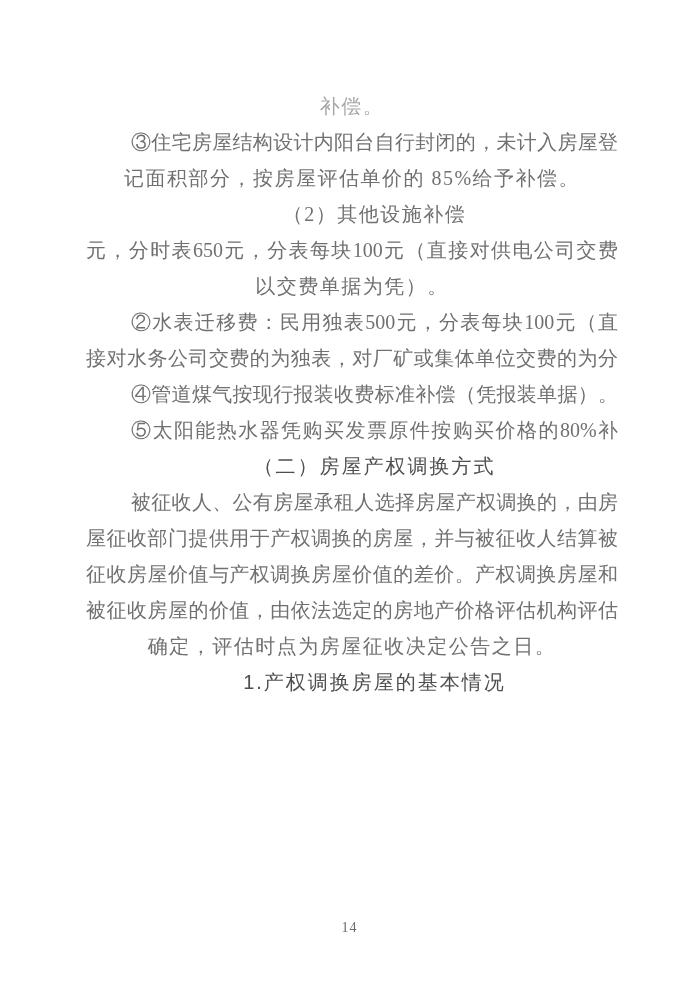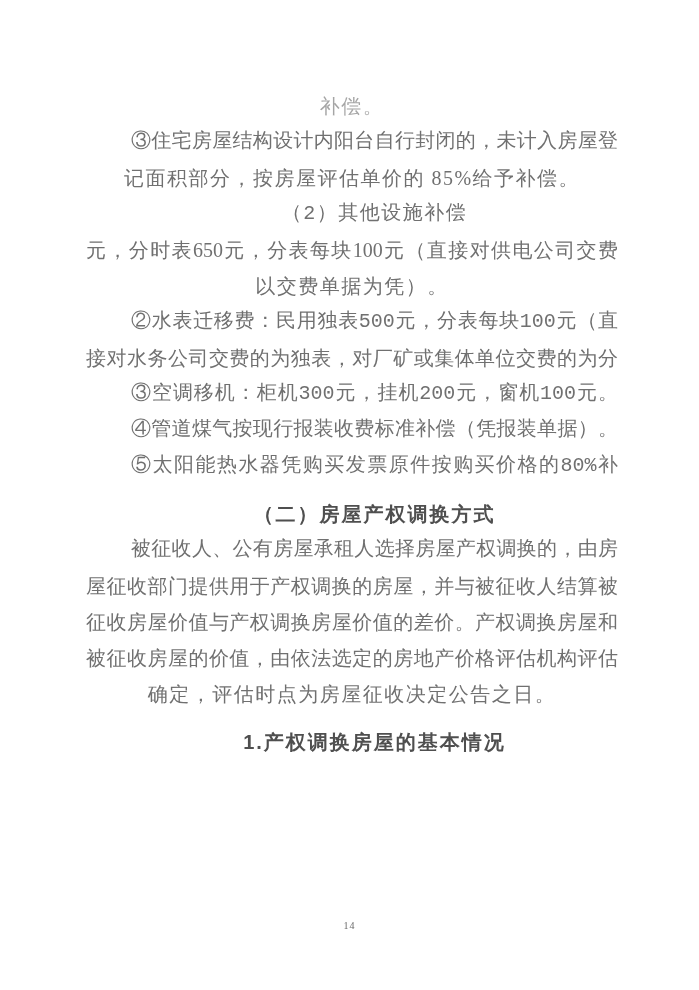--- a/index.html
+++ b/index.html
@@ -32,58 +32,55 @@
   .line.left {
     letter-spacing: 1.5px;
     text-align: center;
   }
   .line.justify {
     text-align: justify;
     text-align-last: justify;
   }
   .line.indent {
     padding-left: 45px;
-    font-family: Liberation Mono, monospace;
   }
   .line.bold {
     font-family: "Liberation Sans", "DejaVu Sans", sans-serif;
-    font-weight: 700;
+    font-weight: 400;
     color: var(--heading-color, #4f4f4f);
     letter-spacing: 2px;
-    margin-top: 12px;
   }
   .line.light {
     color: var(--light-color, #a5a5a5);
   }
   .page-number {
     position: absolute;
     left: 0;
     right: 0;
     top: 920px;
     text-align: center;
-    font-size: 10px;
+    font-size: 14px;
     letter-spacing: 1px;
     color: var(--pagenum-color, #6b6b6b);
     font-family: "Liberation Serif", "DejaVu Serif", serif;
   }
 </style>
 </head>
 <body>
 
 <div class="page">
   <div class="content">
       <div class="line left light">补偿。</div>
       <div class="line justify indent">③住宅房屋结构设计内阳台自行封闭的，未计入房屋登</div>
       <div class="line left">记面积部分，按房屋评估单价的 85%给予补偿。</div>
       <div class="line left indent">（2）其他设施补偿</div>
       <div class="line justify">元，分时表650元，分表每块100元（直接对供电公司交费</div>
       <div class="line left">以交费单据为凭）。</div>
       <div class="line justify indent">②水表迁移费：民用独表500元，分表每块100元（直</div>
       <div class="line justify">接对水务公司交费的为独表，对厂矿或集体单位交费的为分表</div>
-      <div class="line justify indent">③空调移机：柜机300元，挂机200元，窗机100元。</div>
       <div class="line justify indent">④管道煤气按现行报装收费标准补偿（凭报装单据）。</div>
       <div class="line justify indent">⑤太阳能热水器凭购买发票原件按购买价格的80%补偿，</div>
       <div class="line left indent bold">（二）房屋产权调换方式</div>
       <div class="line justify indent">被征收人、公有房屋承租人选择房屋产权调换的，由房</div>
       <div class="line justify">屋征收部门提供用于产权调换的房屋，并与被征收人结算被</div>
       <div class="line justify">征收房屋价值与产权调换房屋价值的差价。产权调换房屋和</div>
       <div class="line justify">被征收房屋的价值，由依法选定的房地产价格评估机构评估</div>
       <div class="line left">确定，评估时点为房屋征收决定公告之日。</div>
       <div class="line left indent bold">1.产权调换房屋的基本情况</div>
     </div>

